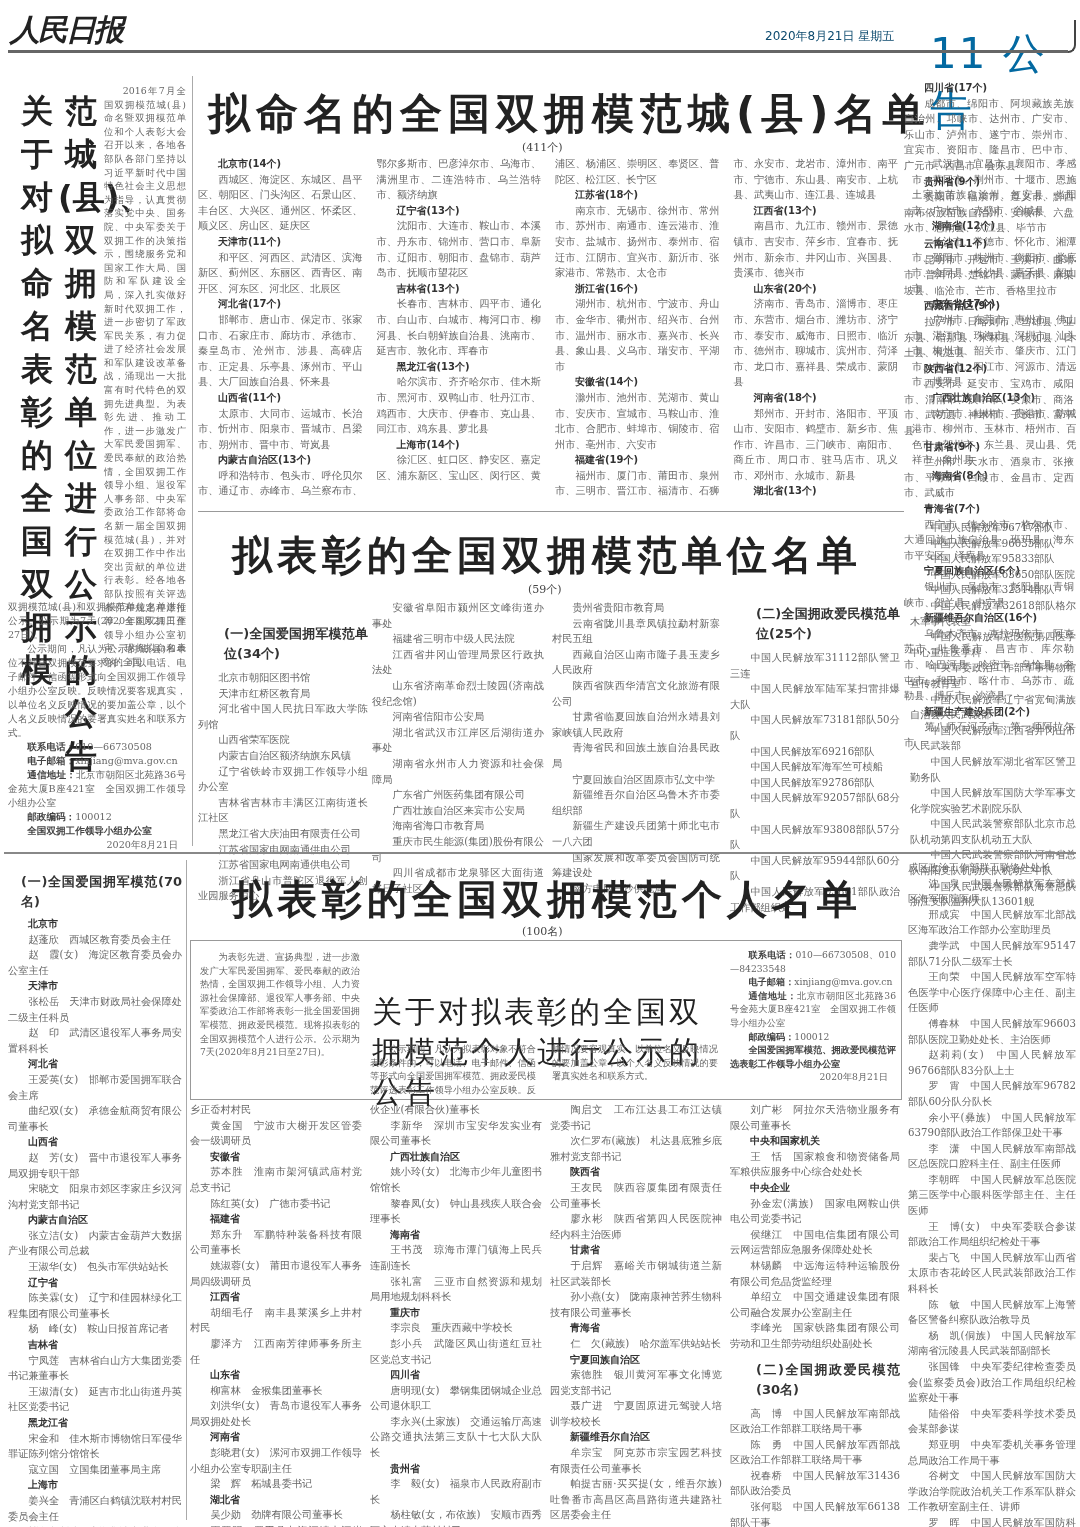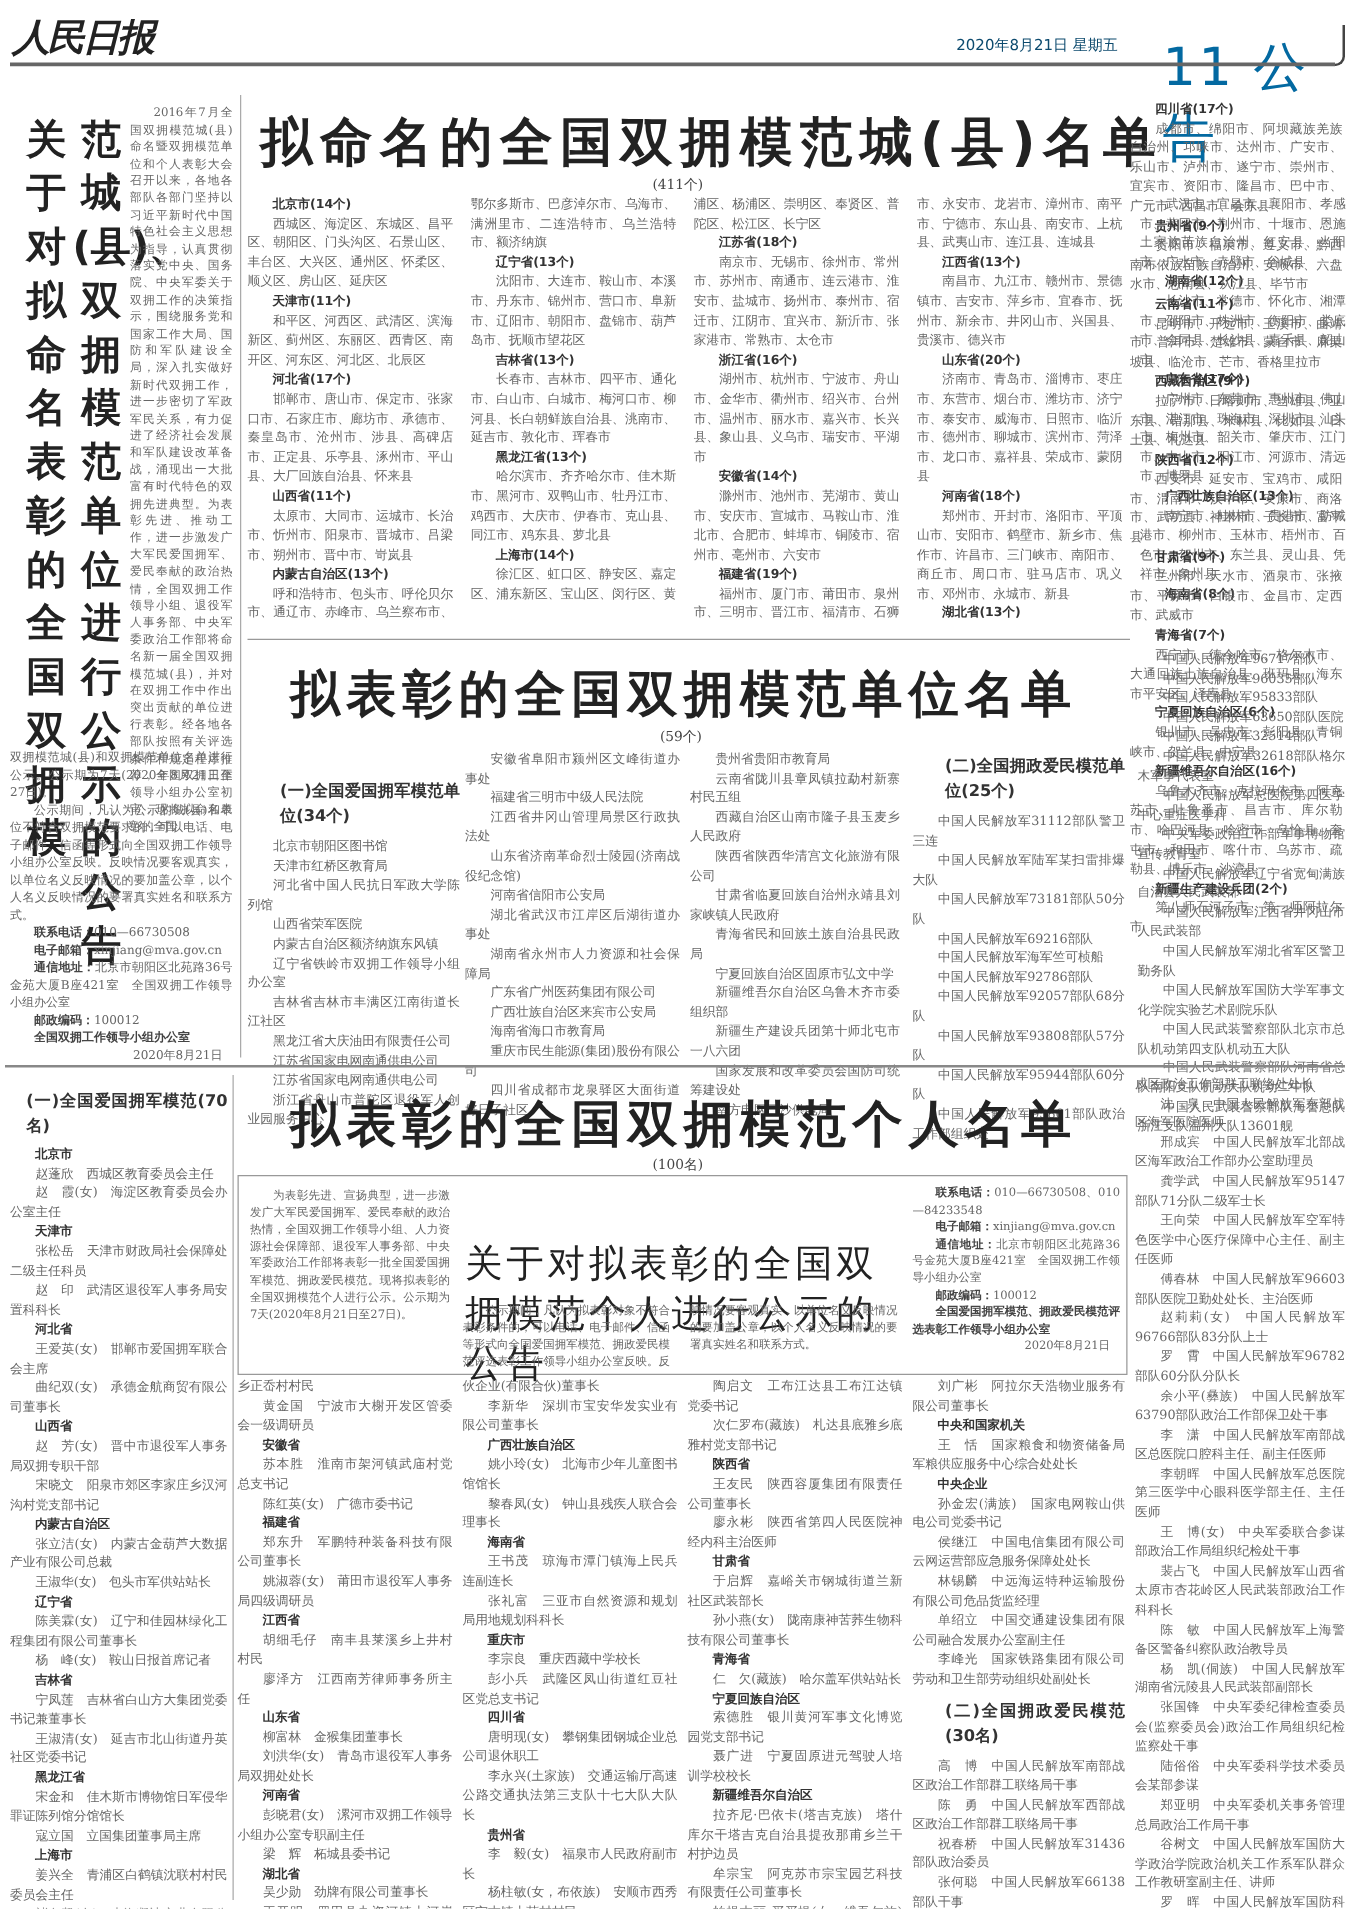--- a/index.html
+++ b/index.html
@@ -308,21 +308,20 @@
     <div class="p">廖永彬　陕西省第四人民医院神经内科主治医师</div>
     <span class="h" style="display: block;">甘肃省</span>
     <div class="p">于启辉　嘉峪关市钢城街道兰新社区武装部长</div>
     <div class="p">孙小燕(女)　陇南康神苦荞生物科技有限公司董事长</div>
     <span class="h" style="display: block;">青海省</span>
     <div class="p">仁　欠(藏族)　哈尔盖军供站站长</div>
     <span class="h" style="display: block;">宁夏回族自治区</span>
     <div class="p">索德胜　银川黄河军事文化博览园党支部书记</div>
     <div class="p">聂广进　宁夏固原进元驾驶人培训学校校长</div>
     <span class="h" style="display: block;">新疆维吾尔自治区</span>
-    <div class="p">拉齐尼·巴依卡(塔吉克族)　塔什库尔干塔吉克自治县提孜那甫乡兰干村护边员</div>
     <div class="p">牟宗宝　阿克苏市宗宝园艺科技有限责任公司董事长</div>
     <div class="p">帕提古丽·买买提(女，维吾尔族)　吐鲁番市高昌区高昌路街道共建路社区居委会主任</div>
   </div>
 <div class="col" style="left:730px;top:1102px;width:170px;">
   <div id="i5">
       <div class="p">刘广彬　阿拉尔天浩物业服务有限公司董事长</div>
       <span class="h" style="display: block;">中央和国家机关</span>
       <div class="p">王　恬　国家粮食和物资储备局军粮供应服务中心综合处处长</div>
       <span class="h" style="display: block;">中央企业</span>
       <div class="p">孙金宏(满族)　国家电网鞍山供电公司党委书记</div>

